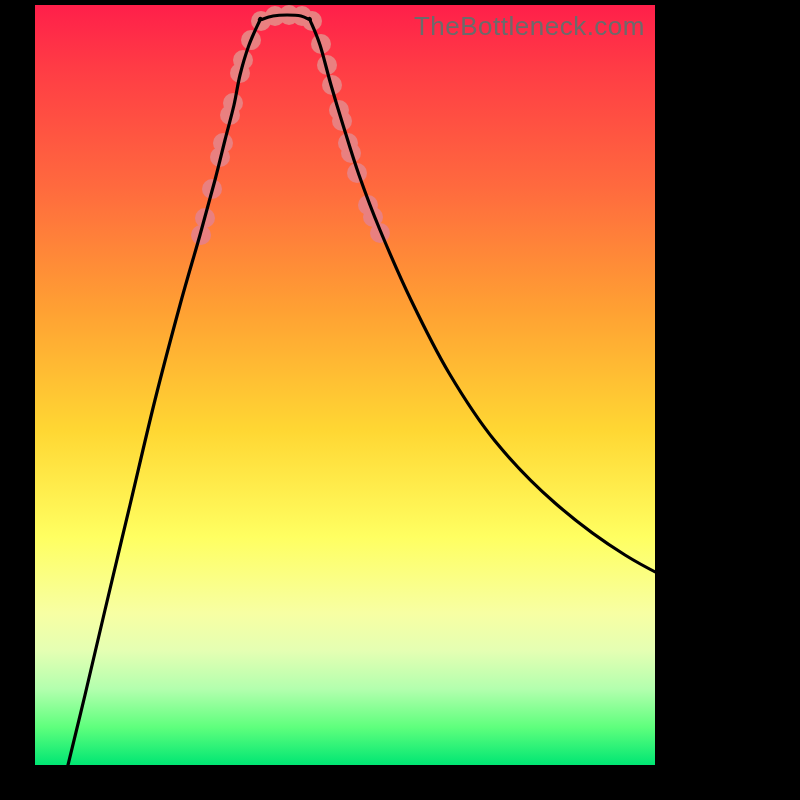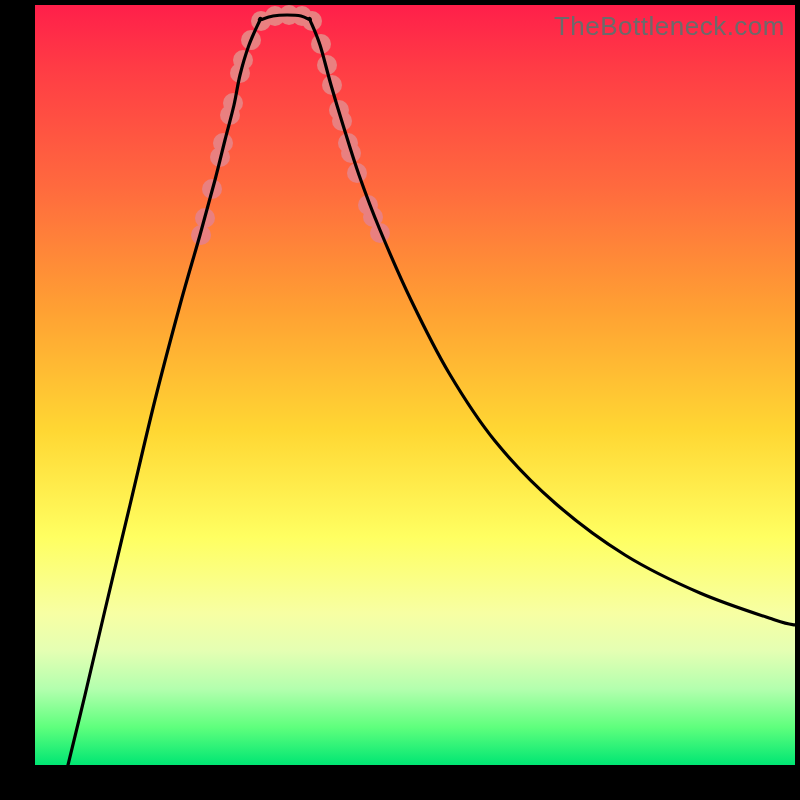--- a/index.html
+++ b/index.html
@@ -8,21 +8,21 @@
     width: 800px;
     height: 800px;
     background: #000;
     overflow: hidden;
     font-family: Arial, Helvetica, sans-serif;
   }
   .frame {
     position: absolute;
     left: 35px;
     top: 5px;
-    width: 760px;
+    width: 620px;
     height: 760px;
     background: linear-gradient(
       to bottom,
       #ff1f4a 0%,
       #ff3b45 8%,
       #ff6a3e 24%,
       #ffa033 40%,
       #ffd733 56%,
       #ffff61 70%,
       #f7ffa3 80%,

